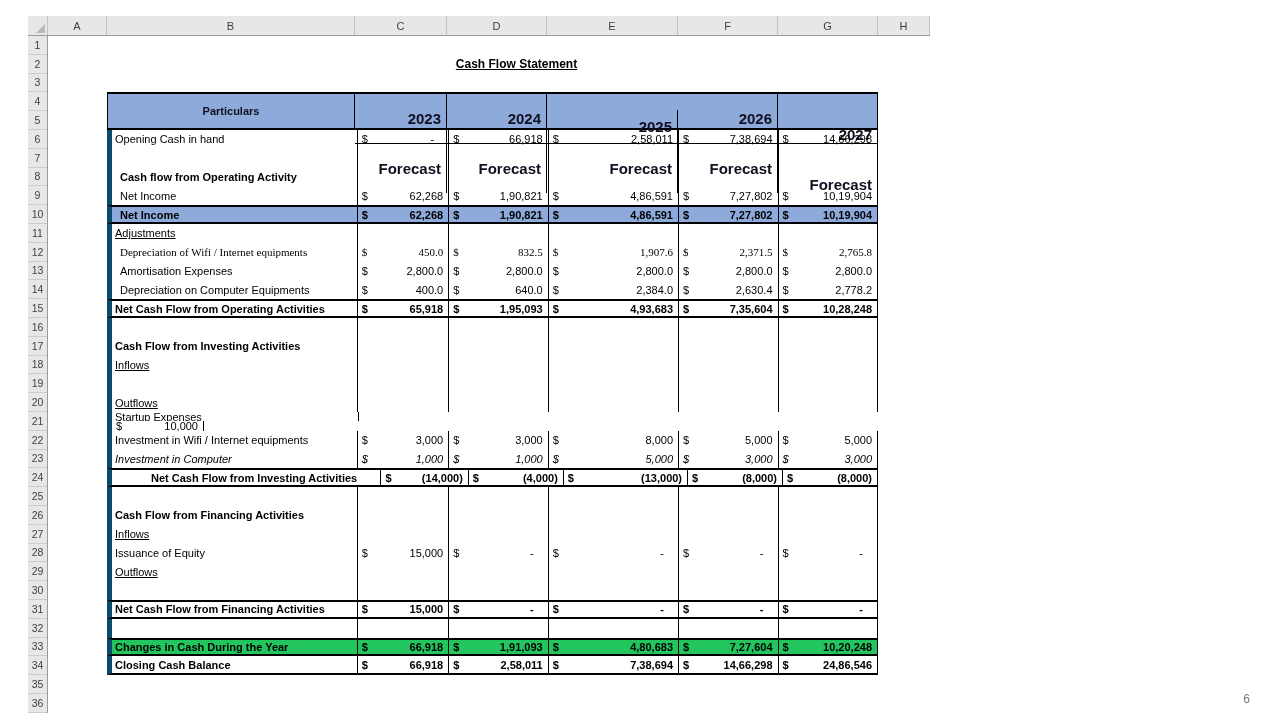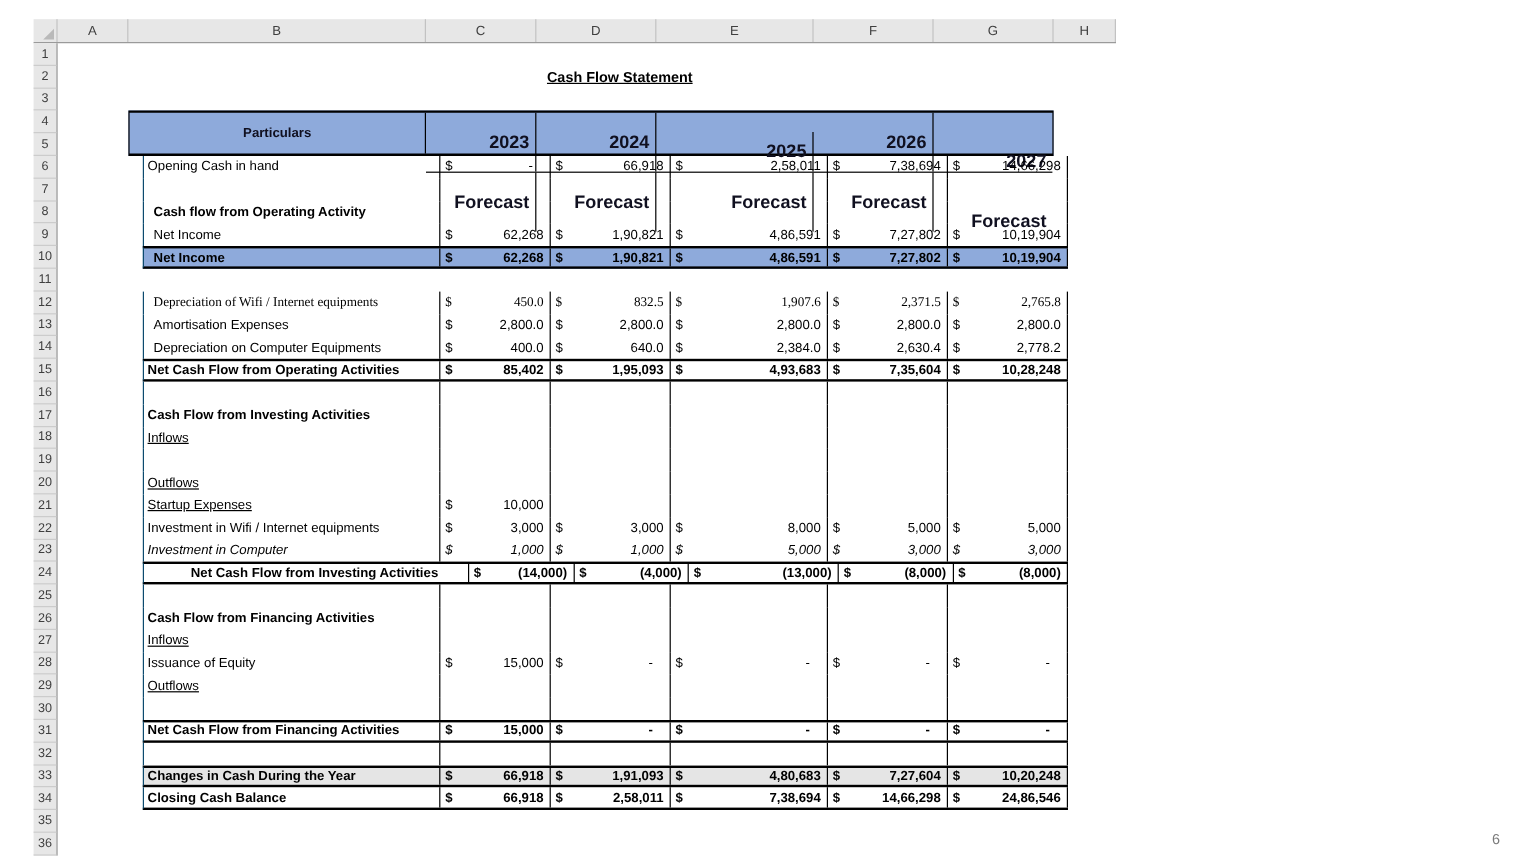--- a/index.html
+++ b/index.html
@@ -34,21 +34,21 @@
   .th-right{flex:1;display:flex;flex-direction:column;}
   .th-row{display:flex;flex:1;}
   .th-row.yr{border-bottom:1px solid #000;box-sizing:border-box;}
   .th-cell{display:flex;align-items:center;justify-content:flex-end;padding-right:5px;
            font-weight:bold;font-size:15px;color:#101020;
            border-right:1px solid #000;box-sizing:border-box;text-align:center;}
   .th-cell:last-child{border-right:none;margin-top:32px;}
 
   
   .trow{position:absolute;left:107px;width:771px;height:18.8px;display:flex;
-        border-left:1px solid #0c4a6e;box-sizing:border-box;margin-left:12px;}
+        border-left:5px solid #0c4a6e;box-sizing:border-box;}
   .trow.bt{border-top:2px solid #000;}
   .trow.bb{border-bottom:2px solid #000;}
   .td{box-sizing:border-box;border-right:1px solid #000;display:flex;
       align-items:center;overflow:hidden;color:#000;}
   .td.lbl{font-size:11px;padding-left:3px;white-space:nowrap;}
   .td.lbl.ind{padding-left:8px;}
   .td.mon{justify-content:space-between;padding:0 5px 0 4px;font-size:11px;}
   .b{font-weight:bold;}
   .u{text-decoration:underline;}
   .amt.dash{padding-right:9px;}
@@ -226,20 +226,30 @@
       </div>
       <div class="td mon" style="width: 100px;">
         <span class="cur b">$</span>
         <span class="amt b">7,27,802</span>
       </div>
       <div class="td mon" style="width: 100px;">
         <span class="cur b">$</span>
         <span class="amt b">10,19,904</span>
       </div>
     </div>
+    <div class="trow" style="top: 224px;">
+      <div class="td lbl" style="width: 247px;">
+        <span class="u">Adjustments</span>
+      </div>
+      <div class="td mon" style="width: 92px;"></div>
+      <div class="td mon" style="width: 100px;"></div>
+      <div class="td mon" style="width: 131px;"></div>
+      <div class="td mon" style="width: 100px;"></div>
+      <div class="td mon" style="width: 100px;"></div>
+    </div>
     <div class="trow" style="top: 242.8px; font-family: Liberation Serif, serif;">
       <div class="td lbl ind" style="width: 247px;">
         <span>Depreciation of Wifi / Internet equipments</span>
       </div>
       <div class="td mon" style="width: 92px;">
         <span class="cur">$</span>
         <span class="amt">450.0</span>
       </div>
       <div class="td mon" style="width: 100px;">
         <span class="cur">$</span>
@@ -307,21 +317,21 @@
         <span class="cur">$</span>
         <span class="amt">2,778.2</span>
       </div>
     </div>
     <div class="trow bt bb" style="top: 299.2px;">
       <div class="td lbl" style="width: 247px;">
         <span class="b">Net Cash Flow from Operating Activities</span>
       </div>
       <div class="td mon" style="width: 92px;">
         <span class="cur b">$</span>
-        <span class="amt b">85,402</span>
+        <span class="amt b">65,918</span>
       </div>
       <div class="td mon" style="width: 100px;">
         <span class="cur b">$</span>
         <span class="amt b">1,95,093</span>
       </div>
       <div class="td mon" style="width: 131px;">
         <span class="cur b">$</span>
         <span class="amt b">4,93,683</span>
       </div>
       <div class="td mon" style="width: 100px;">
@@ -372,21 +382,21 @@
     <div class="trow" style="top: 393.2px;">
       <div class="td lbl" style="width: 247px;">
         <span class="u">Outflows</span>
       </div>
       <div class="td mon" style="width: 92px;"></div>
       <div class="td mon" style="width: 100px;"></div>
       <div class="td mon" style="width: 131px;"></div>
       <div class="td mon" style="width: 100px;"></div>
       <div class="td mon" style="width: 100px;"></div>
     </div>
-    <div class="trow" style="top: 412px;">
+    <div class="trow" style="top: 412px; flex-direction: column;">
       <div class="td lbl" style="width: 247px;">
         <span class="u">Startup Expenses</span>
       </div>
       <div class="td mon" style="width: 92px;">
         <span class="cur">$</span>
         <span class="amt">10,000</span>
       </div>
       <div class="td mon" style="width: 100px;"></div>
       <div class="td mon" style="width: 131px;"></div>
       <div class="td mon" style="width: 100px;"></div>
@@ -564,21 +574,21 @@
       </div>
     </div>
     <div class="trow" style="top: 618.8px;">
       <div class="td lbl" style="width: 247px;"></div>
       <div class="td mon" style="width: 92px;"></div>
       <div class="td mon" style="width: 100px;"></div>
       <div class="td mon" style="width: 131px;"></div>
       <div class="td mon" style="width: 100px;"></div>
       <div class="td mon" style="width: 100px;"></div>
     </div>
-    <div class="trow bt bb" style="top: 637.6px; background: #e5e5e5;">
+    <div class="trow bt bb" style="top: 637.6px; background: #22c55e;">
       <div class="td lbl" style="width: 247px;">
         <span class="b">Changes in Cash During the Year</span>
       </div>
       <div class="td mon" style="width: 92px;">
         <span class="cur b">$</span>
         <span class="amt b">66,918</span>
       </div>
       <div class="td mon" style="width: 100px;">
         <span class="cur b">$</span>
         <span class="amt b">1,91,093</span>

